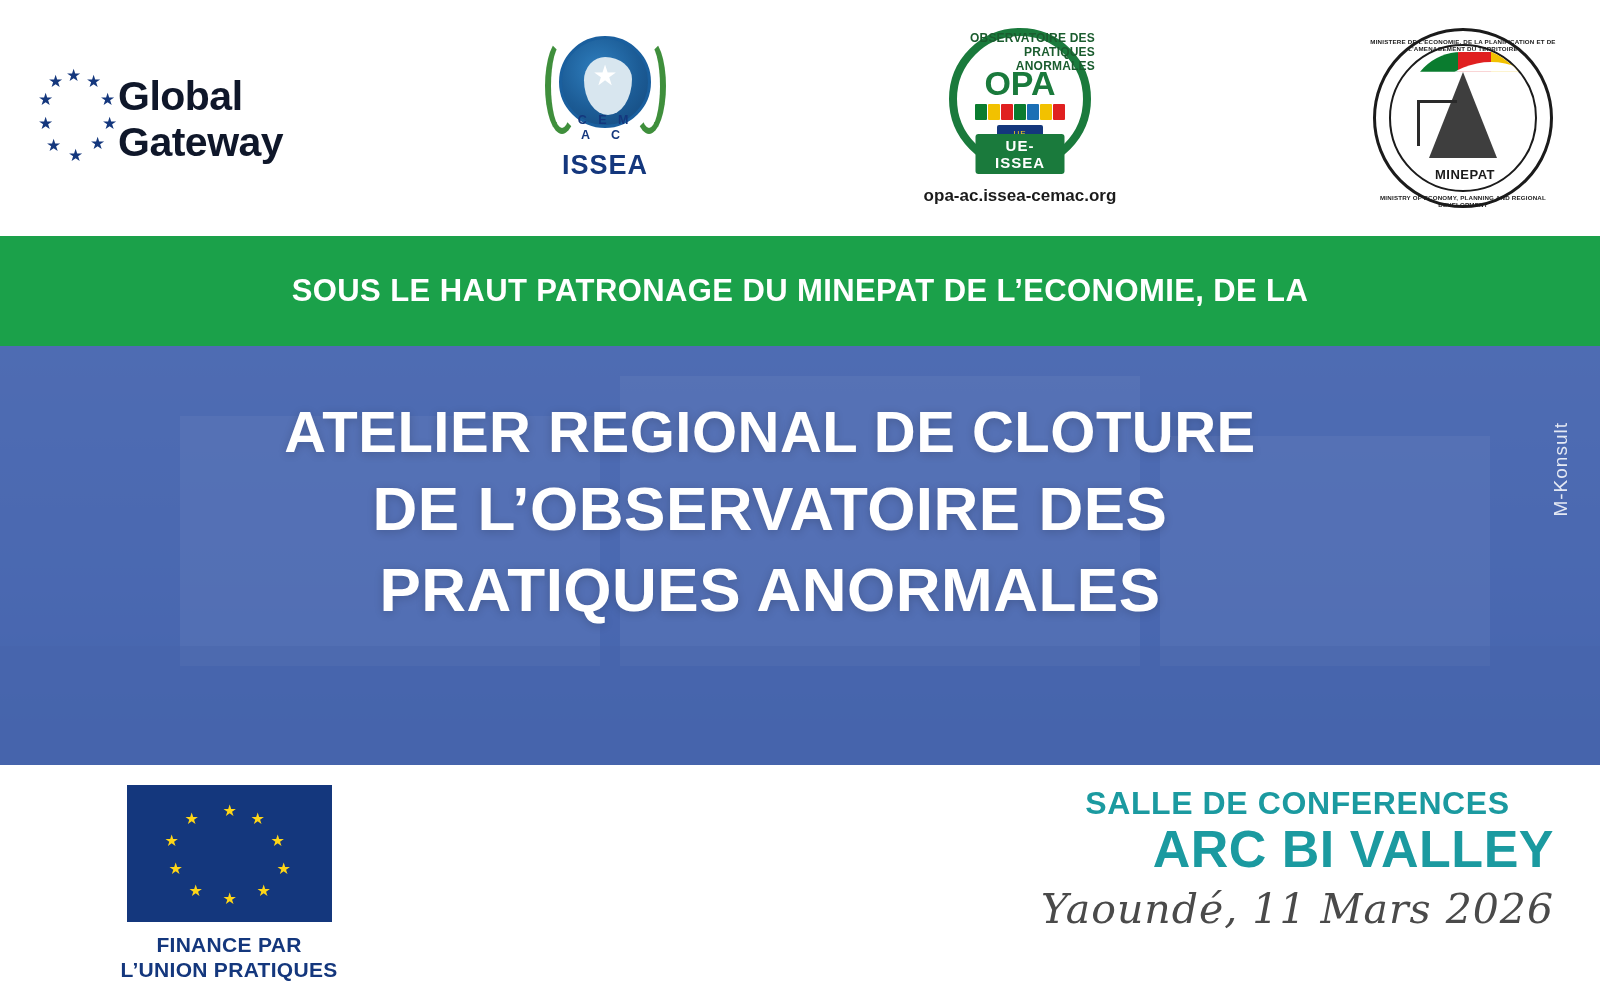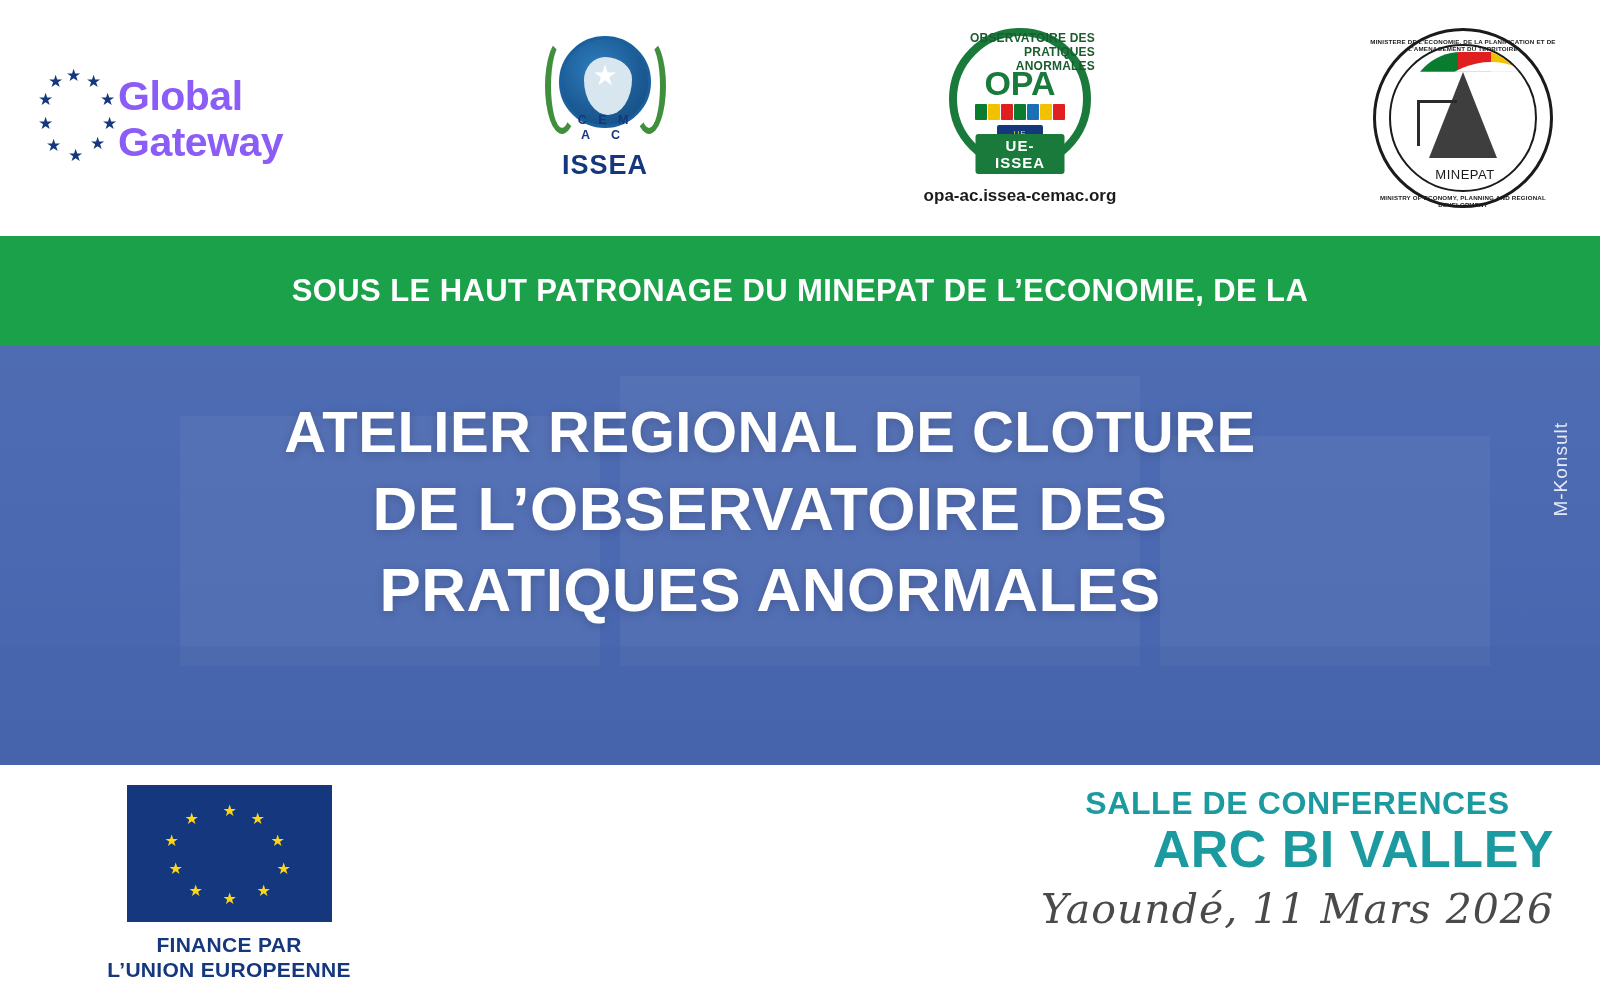--- a/index.html
+++ b/index.html
@@ -42,21 +42,21 @@
   .gg-stars span {
     position: absolute;
     color: #14377d;
     font-size: 17px;
     line-height: 1;
   }
   .gg-text {
     font-weight: bold;
     font-size: 41px;
     line-height: 1.12;
-    color: #8b5cf6;
+    color: #0f172a;
     letter-spacing: -0.5px;
     margin-left: 2px;
   }
 
   
   .issea-logo {
     position: absolute;
     left: 505px; top: 26px;
     width: 200px; height: 200px;
     text-align: center;
@@ -291,21 +291,21 @@
     color: #1b1b1b;
     letter-spacing: 0.2px;
   }
   .minepat-text-top { top: 14px; }
   .minepat-text-bot { bottom: 16px; }
   .minepat-name {
     position: absolute;
     left: 50%; bottom: 42px;
     transform: translateX(-50%);
     font-size: 13px;
-    font-weight: normal;
+    font-weight: bold;
     color: #1b1b1b;
     letter-spacing: 0.5px;
   }
 
   
   .green-band {
     position: absolute;
     top: 236px; left: 0;
     width: 1600px; height: 110px;
     background: #1ba14a;
@@ -540,21 +540,21 @@
         <span style="left:150px;top:76px;">★</span>
         <span style="left:130px;top:98px;">★</span>
         <span style="left:96px;top:106px;">★</span>
         <span style="left:62px;top:98px;">★</span>
         <span style="left:42px;top:76px;">★</span>
         <span style="left:38px;top:48px;">★</span>
         <span style="left:58px;top:26px;">★</span>
       </div>
       <div class="eu-caption">
         <div>FINANCE PAR</div>
-        <div>L’UNION EUROPEENNE</div>
+        <div>L’UNION PRATIQUES</div>
       </div>
     </div>
 
     <div class="venue-block">
       <div class="venue-small">SALLE DE CONFERENCES</div>
       <div class="venue-big">ARC BI VALLEY</div>
       <div class="venue-date">Yaoundé, 11 Mars 2026</div>
     </div>
   </div>
 

